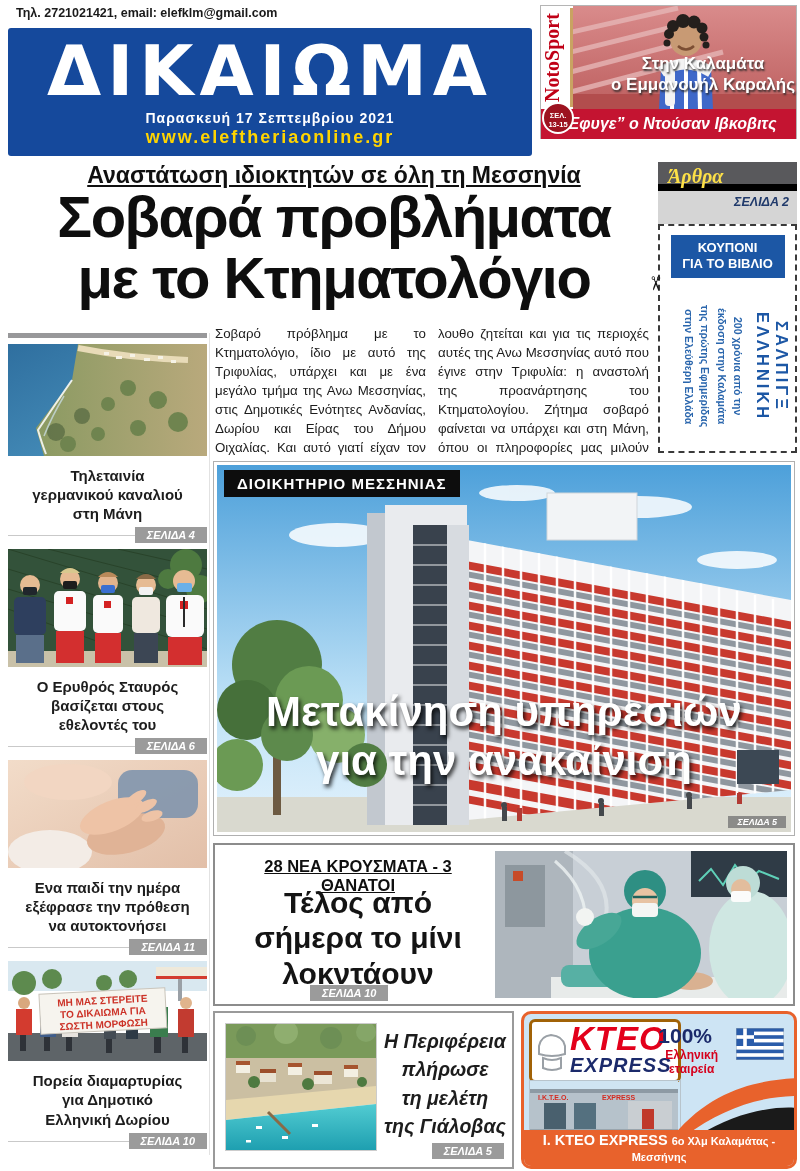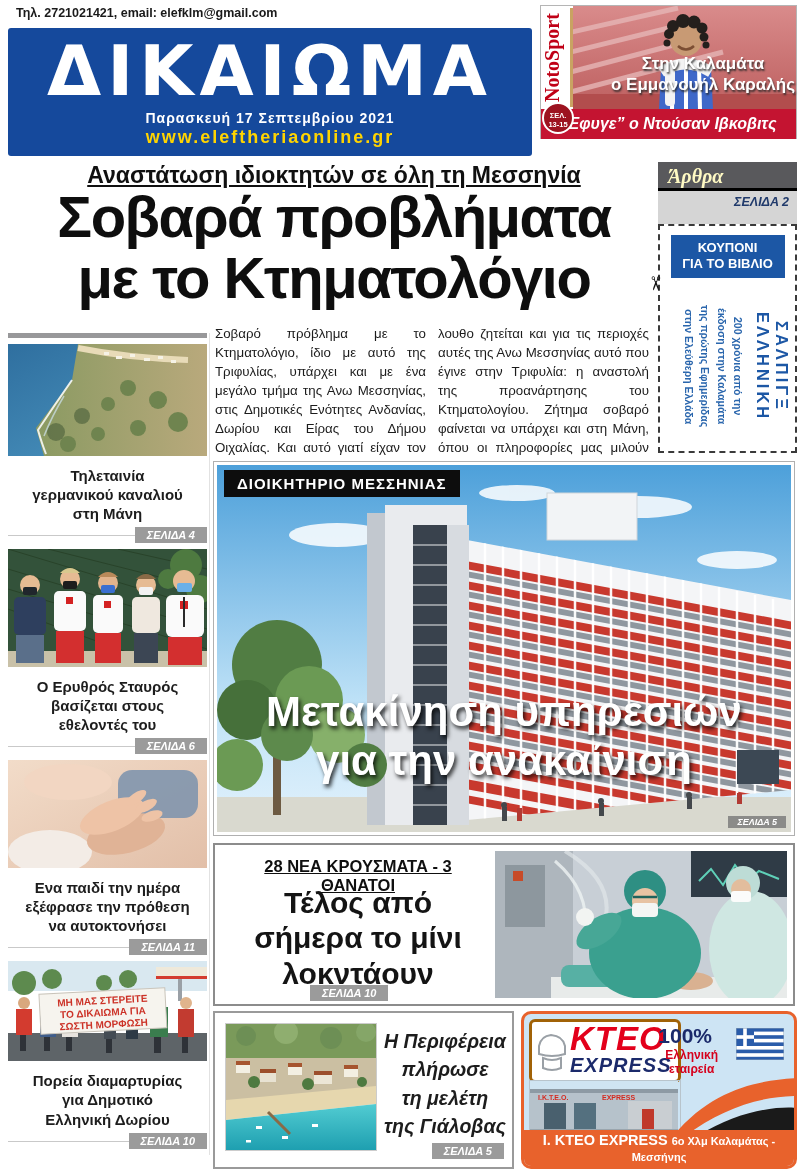--- a/index.html
+++ b/index.html
@@ -26,22 +26,22 @@
            font-weight:bold;font-style:italic;font-size:16px;line-height:30px;}
   .ns-badge{position:absolute;left:1px;top:96px;width:32px;height:32px;border-radius:50%;background:#9d1320;border:2px solid #fff;
             color:#fff;text-align:center;font-weight:bold;font-size:7.5px;line-height:1.2;box-sizing:border-box;padding-top:7px;}
   
   .kicker{position:absolute;left:8px;top:162px;width:652px;text-align:center;font-size:23px;font-weight:bold;color:#101010;}
   .kicker span{text-decoration:underline;}
   .headline{position:absolute;left:0;top:186px;width:668px;text-align:center;font-weight:bold;font-size:58px;line-height:1.06;
             letter-spacing:-1.5px;color:#0e0e0e;}
   
   .arthra{position:absolute;left:658px;top:162px;width:139px;}
-  .arthra-bar{background:#59595c;border-bottom:3px solid #000000;height:29px;line-height:29px;padding-left:10px;
-              color:#fef9c3;font-family:"Liberation Serif",serif;font-style:italic;font-weight:bold;font-size:20px;box-sizing:border-box;}
+  .arthra-bar{background:#59595c;border-bottom:7px solid #000000;height:29px;line-height:29px;padding-left:10px;
+              color:#fde047;font-family:"Liberation Serif",serif;font-style:italic;font-weight:bold;font-size:20px;box-sizing:border-box;}
   .arthra-sub{background:#d5d5d5;height:34px;text-align:right;padding:4px 8px 0 0;box-sizing:border-box;
               color:#203a6b;font-weight:bold;font-style:italic;font-size:12.5px;}
   .coupon{position:absolute;left:658px;top:224px;width:139px;height:229px;border:2px dashed #3a3a3a;background:#fff;box-sizing:border-box;}
   .coupon-head{width:114px;margin:9px auto 0;background:#1c57a5;color:#fff;font-weight:bold;font-size:13px;line-height:1.25;
                text-align:center;padding:5px 0;}
   .coupon-vert{position:absolute;left:0;right:4px;top:62px;bottom:6px;writing-mode:vertical-rl;text-align:center;}
   .coupon-title{font-weight:bold;font-size:16.5px;color:#1c57a5;letter-spacing:3px;margin-left:7px;}
   .coupon-sub{font-weight:bold;font-size:10.5px;color:#2a66ad;line-height:1.55;}
   .scissors{position:absolute;left:648px;top:272px;font-size:19px;transform:rotate(90deg);color:#111;}
   

